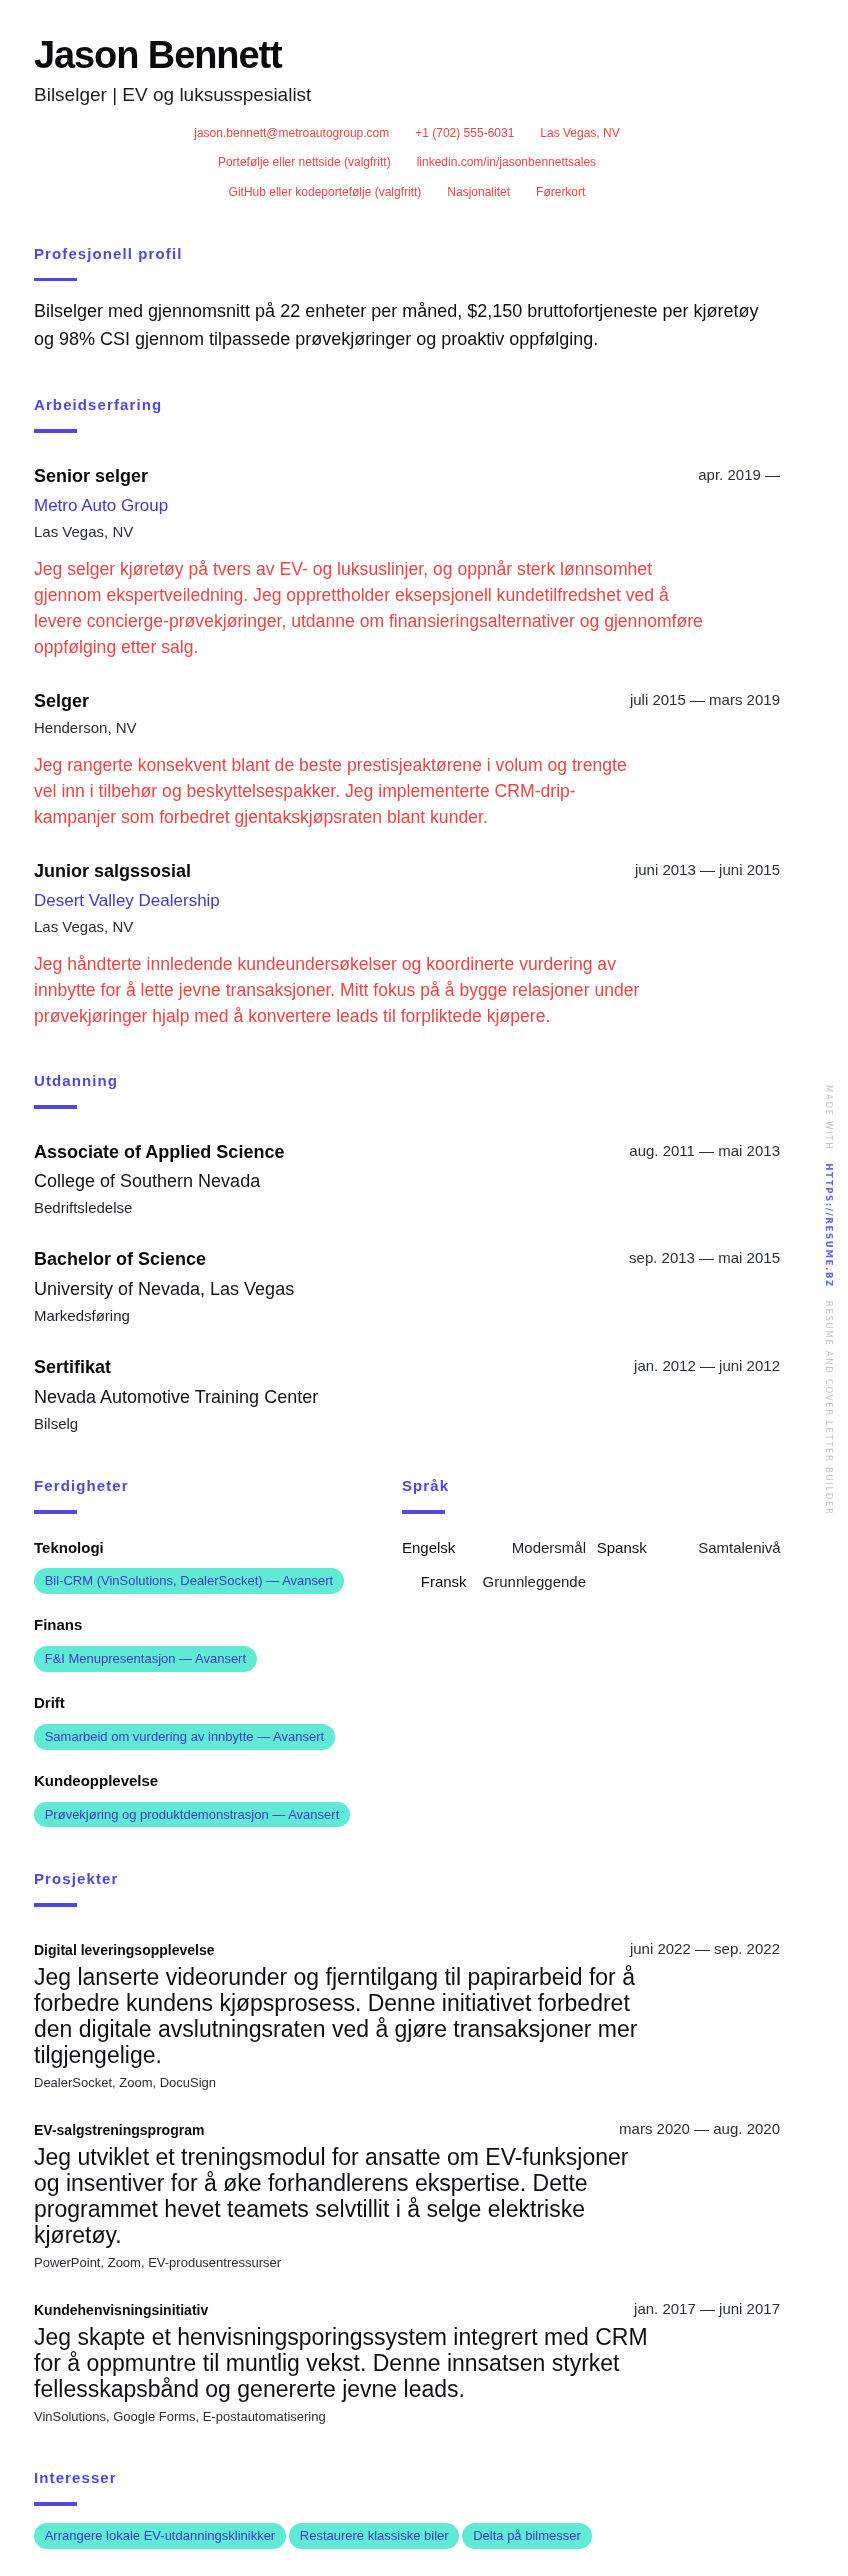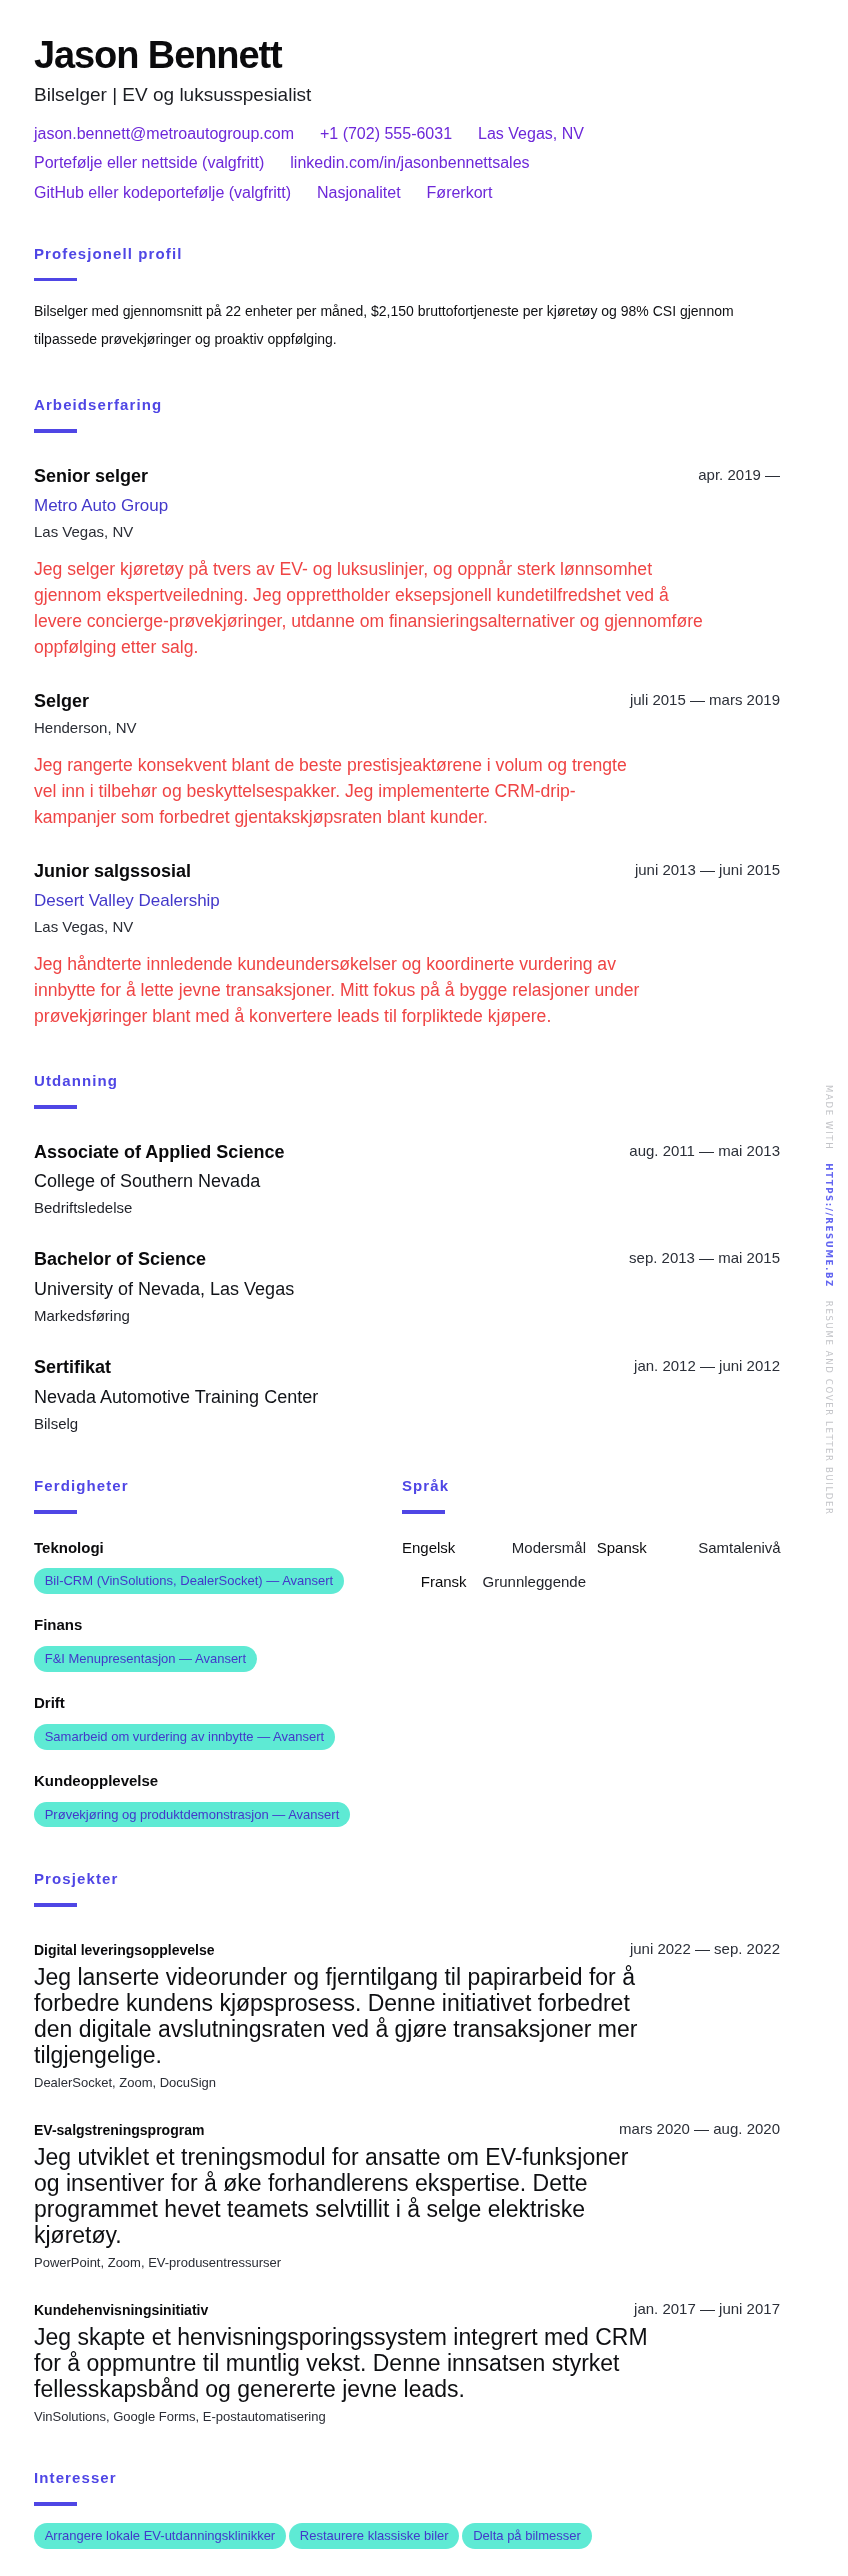--- a/index.html
+++ b/index.html
@@ -27,43 +27,44 @@
     line-height: 27px;
     color: #1b1d22;
     margin-top: 3.2px;
   }
   .contacts {
     margin-top: 16px;
   }
   .contact-row {
     display: flex;
     gap: 26px;
-    font-size: 16px;
-    line-height: 19px;
-    color: #6d28d9;
+    font-size: 12px;
+    line-height: 19px;
+    color: #ef4444;
     margin-bottom: 10.2px;
+    justify-content: center;
   }
   .section {
     margin-top: 42px;
   }
   .section-title {
     font-size: 15px;
     font-weight: 700;
     letter-spacing: 1.1px;
     color: #4f46e5;
     line-height: 19px;
   }
   .section-bar {
     width: 43px;
     height: 3.7px;
     background: #4f46e5;
     margin-top: 15px;
   }
   .summary {
-    font-size: 14px;
+    font-size: 18px;
     line-height: 28px;
     color: #0e0f12;
     margin-top: 16px;
     max-width: 791px;
   }
   .entry {
     margin-top: 30px;
     position: relative;
   }
   .entry-first { margin-top: 32px; }
@@ -250,21 +251,21 @@
       <p class="desc" style="max-width:609px">Jeg rangerte konsekvent blant de beste prestisjeaktørene i volum og trengte vel inn i tilbehør og beskyttelsespakker. Jeg implementerte CRM-drip-kampanjer som forbedret gjentakskjøpsraten blant kunder.</p>
     </div>
 
     <div class="entry">
       <div class="entry-head">
         <div class="entry-title">Junior salgssosial</div>
         <div class="entry-date">juni 2013 — juni 2015</div>
       </div>
       <div class="company">Desert Valley Dealership</div>
       <div class="location">Las Vegas, NV</div>
-      <p class="desc" style="max-width:631px">Jeg håndterte innledende kundeundersøkelser og koordinerte vurdering av innbytte for å lette jevne transaksjoner. Mitt fokus på å bygge relasjoner under prøvekjøringer blant med å konvertere leads til forpliktede kjøpere.</p>
+      <p class="desc" style="max-width:631px">Jeg håndterte innledende kundeundersøkelser og koordinerte vurdering av innbytte for å lette jevne transaksjoner. Mitt fokus på å bygge relasjoner under prøvekjøringer hjalp med å konvertere leads til forpliktede kjøpere.</p>
     </div>
   </section>
 
   <section class="section">
     <h2 class="section-title">Utdanning</h2>
     <div class="section-bar"></div>
 
     <div class="entry entry-first">
       <div class="entry-head">
         <div class="entry-title">Associate of Applied Science</div>

